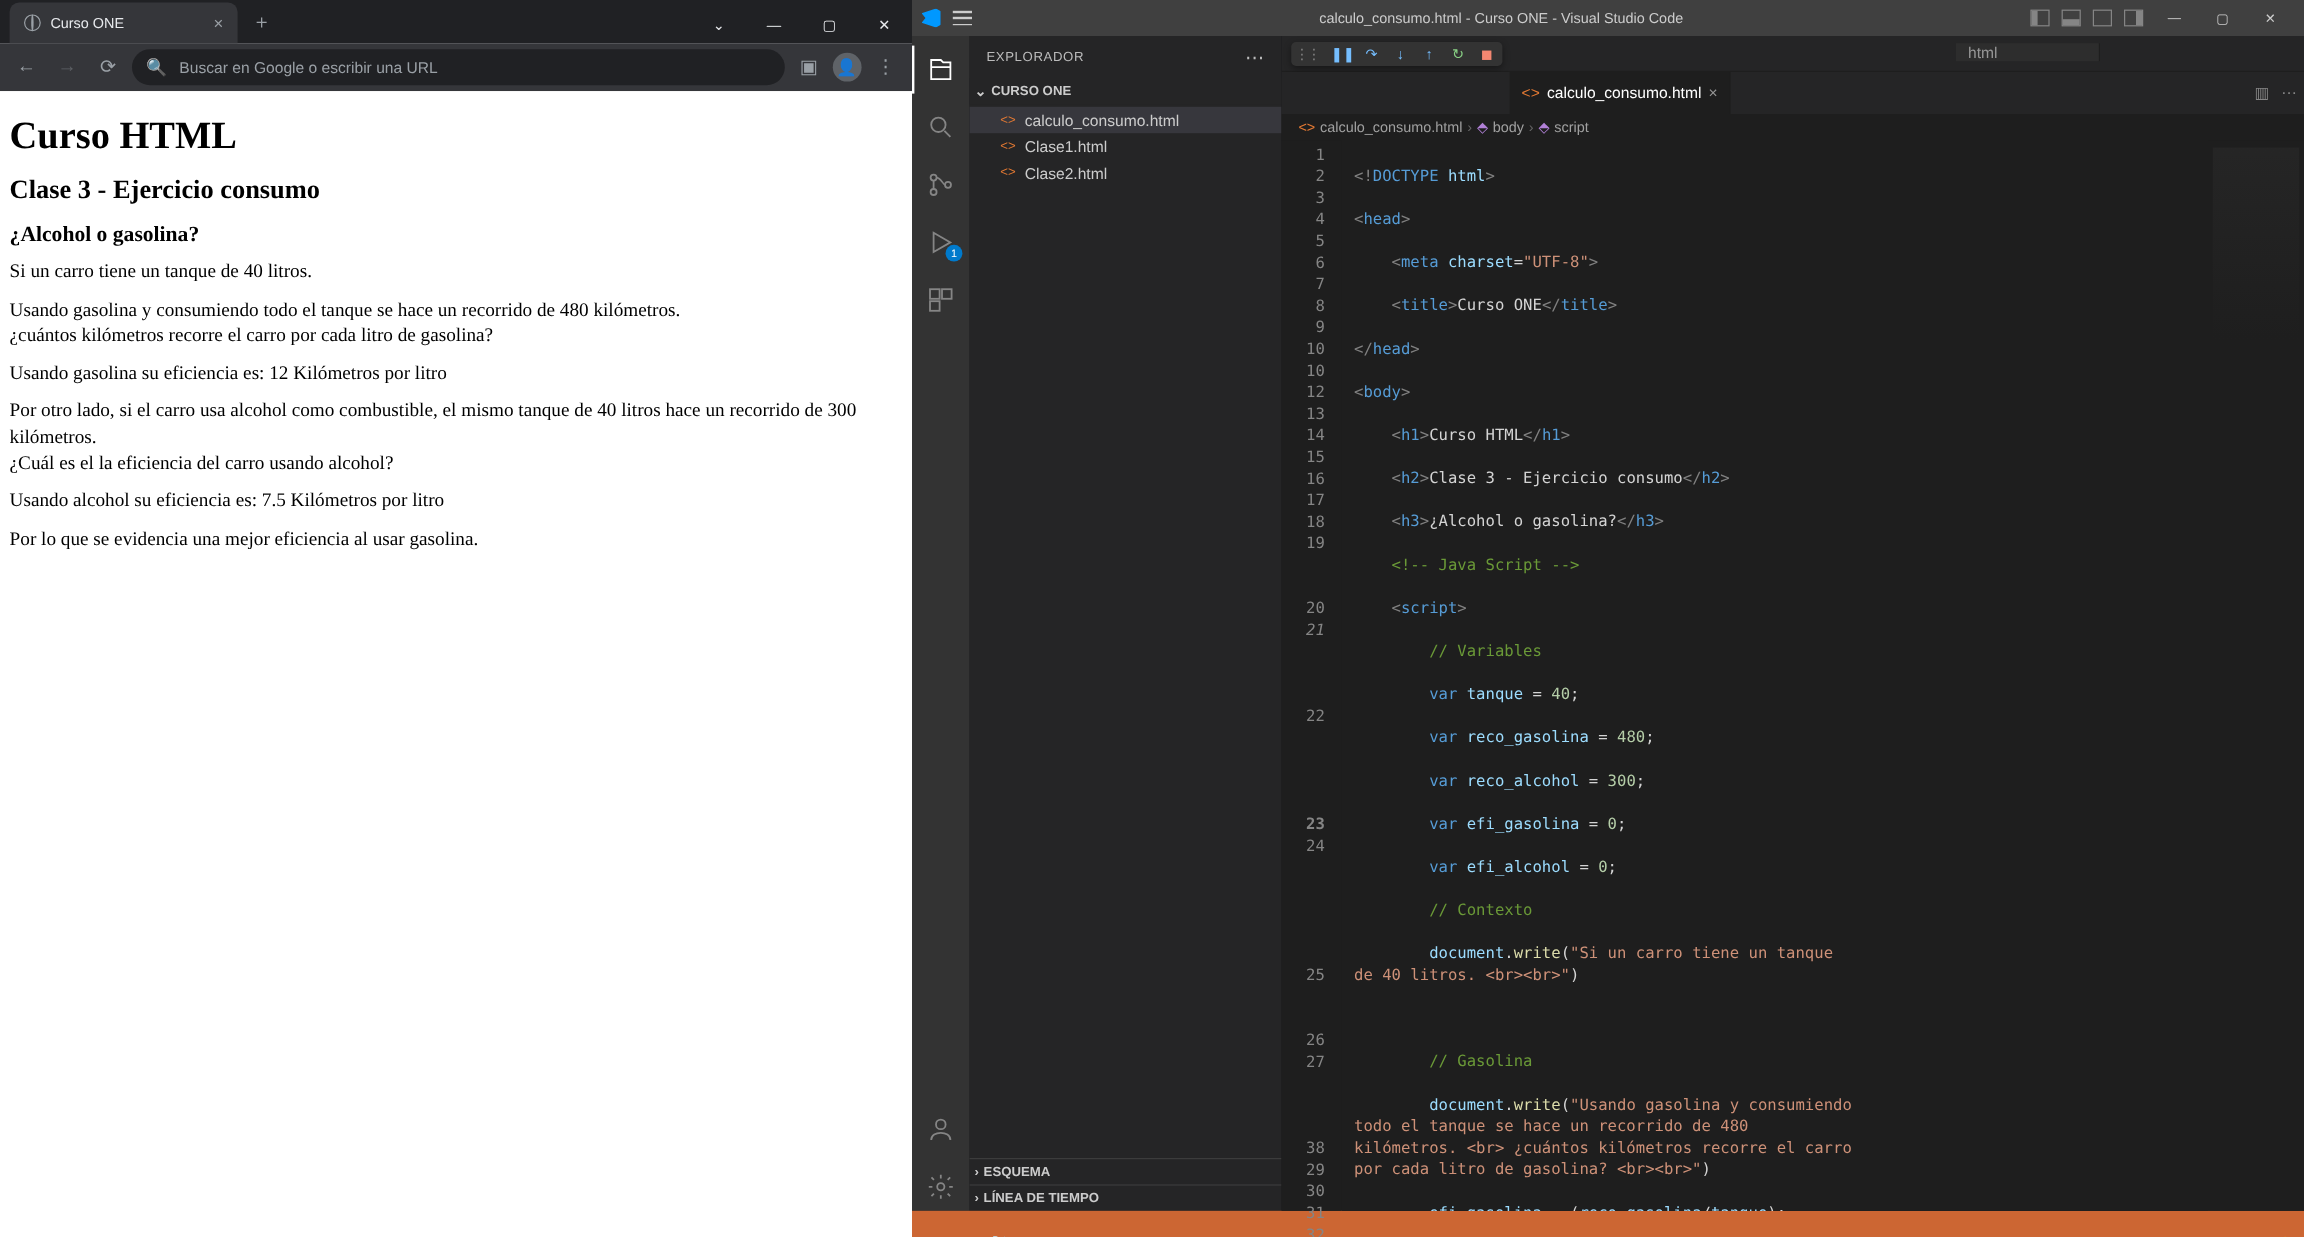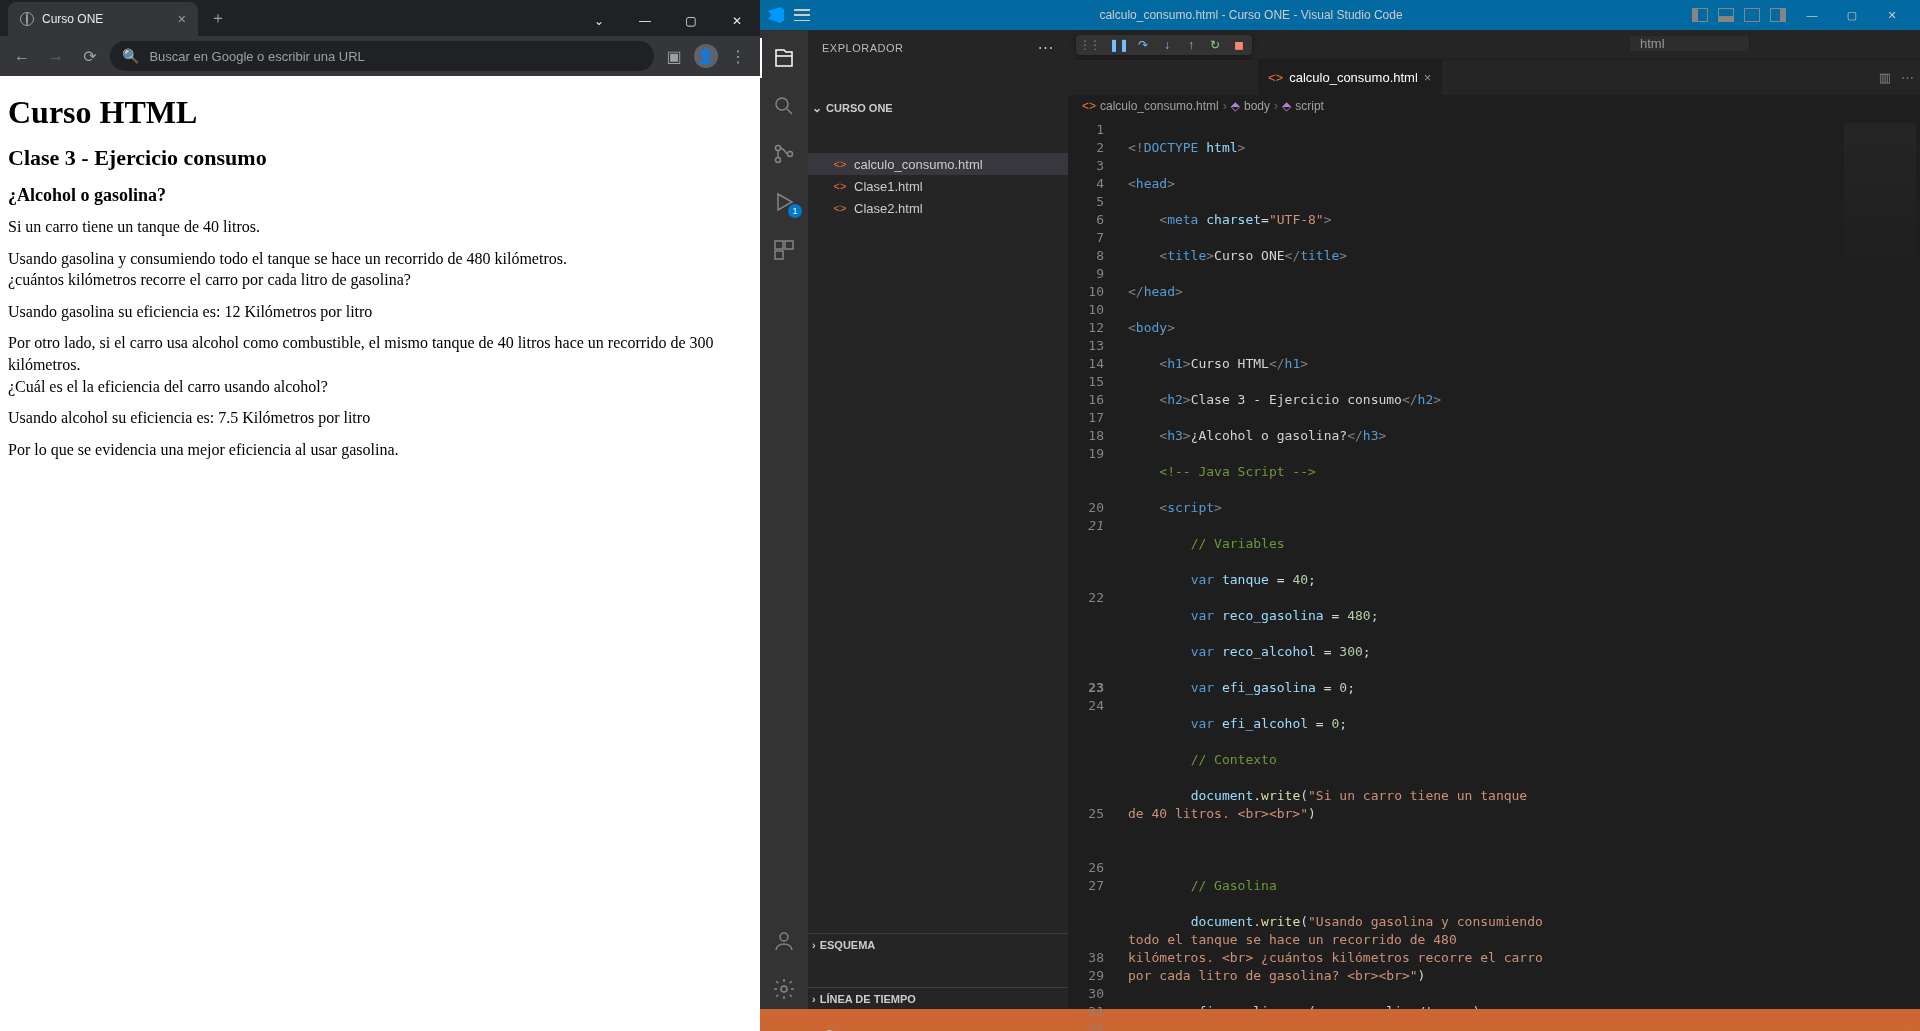--- a/index.html
+++ b/index.html
@@ -22,21 +22,21 @@
 .omnibox .srch { font-size:14px; }
 .avatar { width:24px; height:24px; border-radius:50%; background:#5f6368; display:flex; align-items:center; justify-content:center; color:#fff; font-size:14px; }
 .chrome-page { flex:1; background:#fff; color:#000; padding:10px 8px; font-family:"Times New Roman",serif; overflow:auto; }
 .chrome-page h1 { font-size:32px; font-weight:bold; margin:8px 0 14px; }
 .chrome-page h2 { font-size:22px; font-weight:bold; margin:10px 0; }
 .chrome-page h3 { font-size:18px; font-weight:bold; margin:14px 0 10px; }
 .chrome-page p { font-size:16px; margin:10px 0; line-height:1.35; }
 
 
 .vscode { flex:1; display:flex; flex-direction:column; background:#1e1e1e; color:#cccccc; font-size:13px; }
-.vsc-titlebar { height:30px; background:#0369a1; display:flex; align-items:center; padding:0 8px; }
+.vsc-titlebar { height:30px; background:#404040; display:flex; align-items:center; padding:0 8px; }
 .vsc-titlebar .logo { width:16px; height:16px; background:#0098ff; clip-path: polygon(75% 0,100% 15%,100% 85%,75% 100%,0 75%,20% 50%,0 25%); margin-right:10px; }
 .vsc-titlebar .menu { width:16px; height:12px; display:flex; flex-direction:column; justify-content:space-between; cursor:pointer; }
 .vsc-titlebar .menu span { height:1.5px; background:#cccccc; }
 .vsc-title { flex:1; text-align:center; color:#cccccc; font-size:12px; }
 .layout-icons { display:flex; gap:10px; color:#858585; margin-right:6px; }
 .layout-icons span { width:16px; height:14px; border:1px solid #858585; display:inline-block; cursor:pointer; position:relative; }
 .layout-icons span.li1::before{content:"";position:absolute;left:0;top:0;width:5px;height:100%;background:#858585;}
 .layout-icons span.li2::before{content:"";position:absolute;left:0;bottom:0;width:100%;height:5px;background:#858585;}
 .layout-icons span.li3::before{content:"";position:absolute;right:0;top:0;width:5px;height:100%;background:#858585;}
 .vsc-winctrl { display:flex; }
@@ -44,21 +44,21 @@
 
 .vsc-body { flex:1; display:flex; min-height:0; }
 .actbar { width:48px; background:#333333; display:flex; flex-direction:column; align-items:center; padding-top:8px; gap:8px; }
 .actbar .ab { width:48px; height:40px; display:flex; align-items:center; justify-content:center; color:#858585; cursor:pointer; position:relative; }
 .actbar .ab.active { color:#fff; }
 .actbar .ab.active::before { content:""; position:absolute; left:0; top:0; width:2px; height:100%; background:#fff; }
 .actbar .ab svg { width:24px; height:24px; }
 .actbar .badge { position:absolute; bottom:4px; right:6px; background:#007acc; color:#fff; border-radius:8px; font-size:9px; min-width:14px; height:14px; display:flex; align-items:center; justify-content:center; padding:0 3px; }
 .actbar .spacer { flex:1; }
 
-.sidebar { width:260px; background:#252526; display:flex; flex-direction:column;gap:32px; }
+.sidebar { width:260px; background:#252526; display:flex; flex-direction:column; }
 .sb-head { height:35px; display:flex; align-items:center; justify-content:space-between; padding:0 14px; font-size:11px; letter-spacing:0.5px; color:#bbbbbb; }
 .sb-head .dots { color:#bbbbbb; cursor:pointer; font-size:16px; }
 .sb-fold { height:22px; display:flex; align-items:center; padding:0 4px; font-size:11px; font-weight:bold; color:#ccc; background:#252526; cursor:pointer; gap:4px; }
 .sb-fold .chv { font-size:12px; }
 .sb-tree { padding:2px 0; }
 .sb-file { height:22px; display:flex; align-items:center; padding-left:24px; gap:6px; color:#ccc; cursor:pointer; font-size:13px; }
 .sb-file.sel { background:#37373d; }
 .sb-file .fi { width:16px; height:16px; display:inline-flex; align-items:center; justify-content:center; font-size:11px; color:#e37933; }
 .sb-section { height:22px; display:flex; align-items:center; padding:0 4px; font-size:11px; font-weight:bold; color:#ccc; border-top:1px solid #3c3c3c; cursor:pointer; gap:4px; }
 .sidebar .grow { flex:1; }

